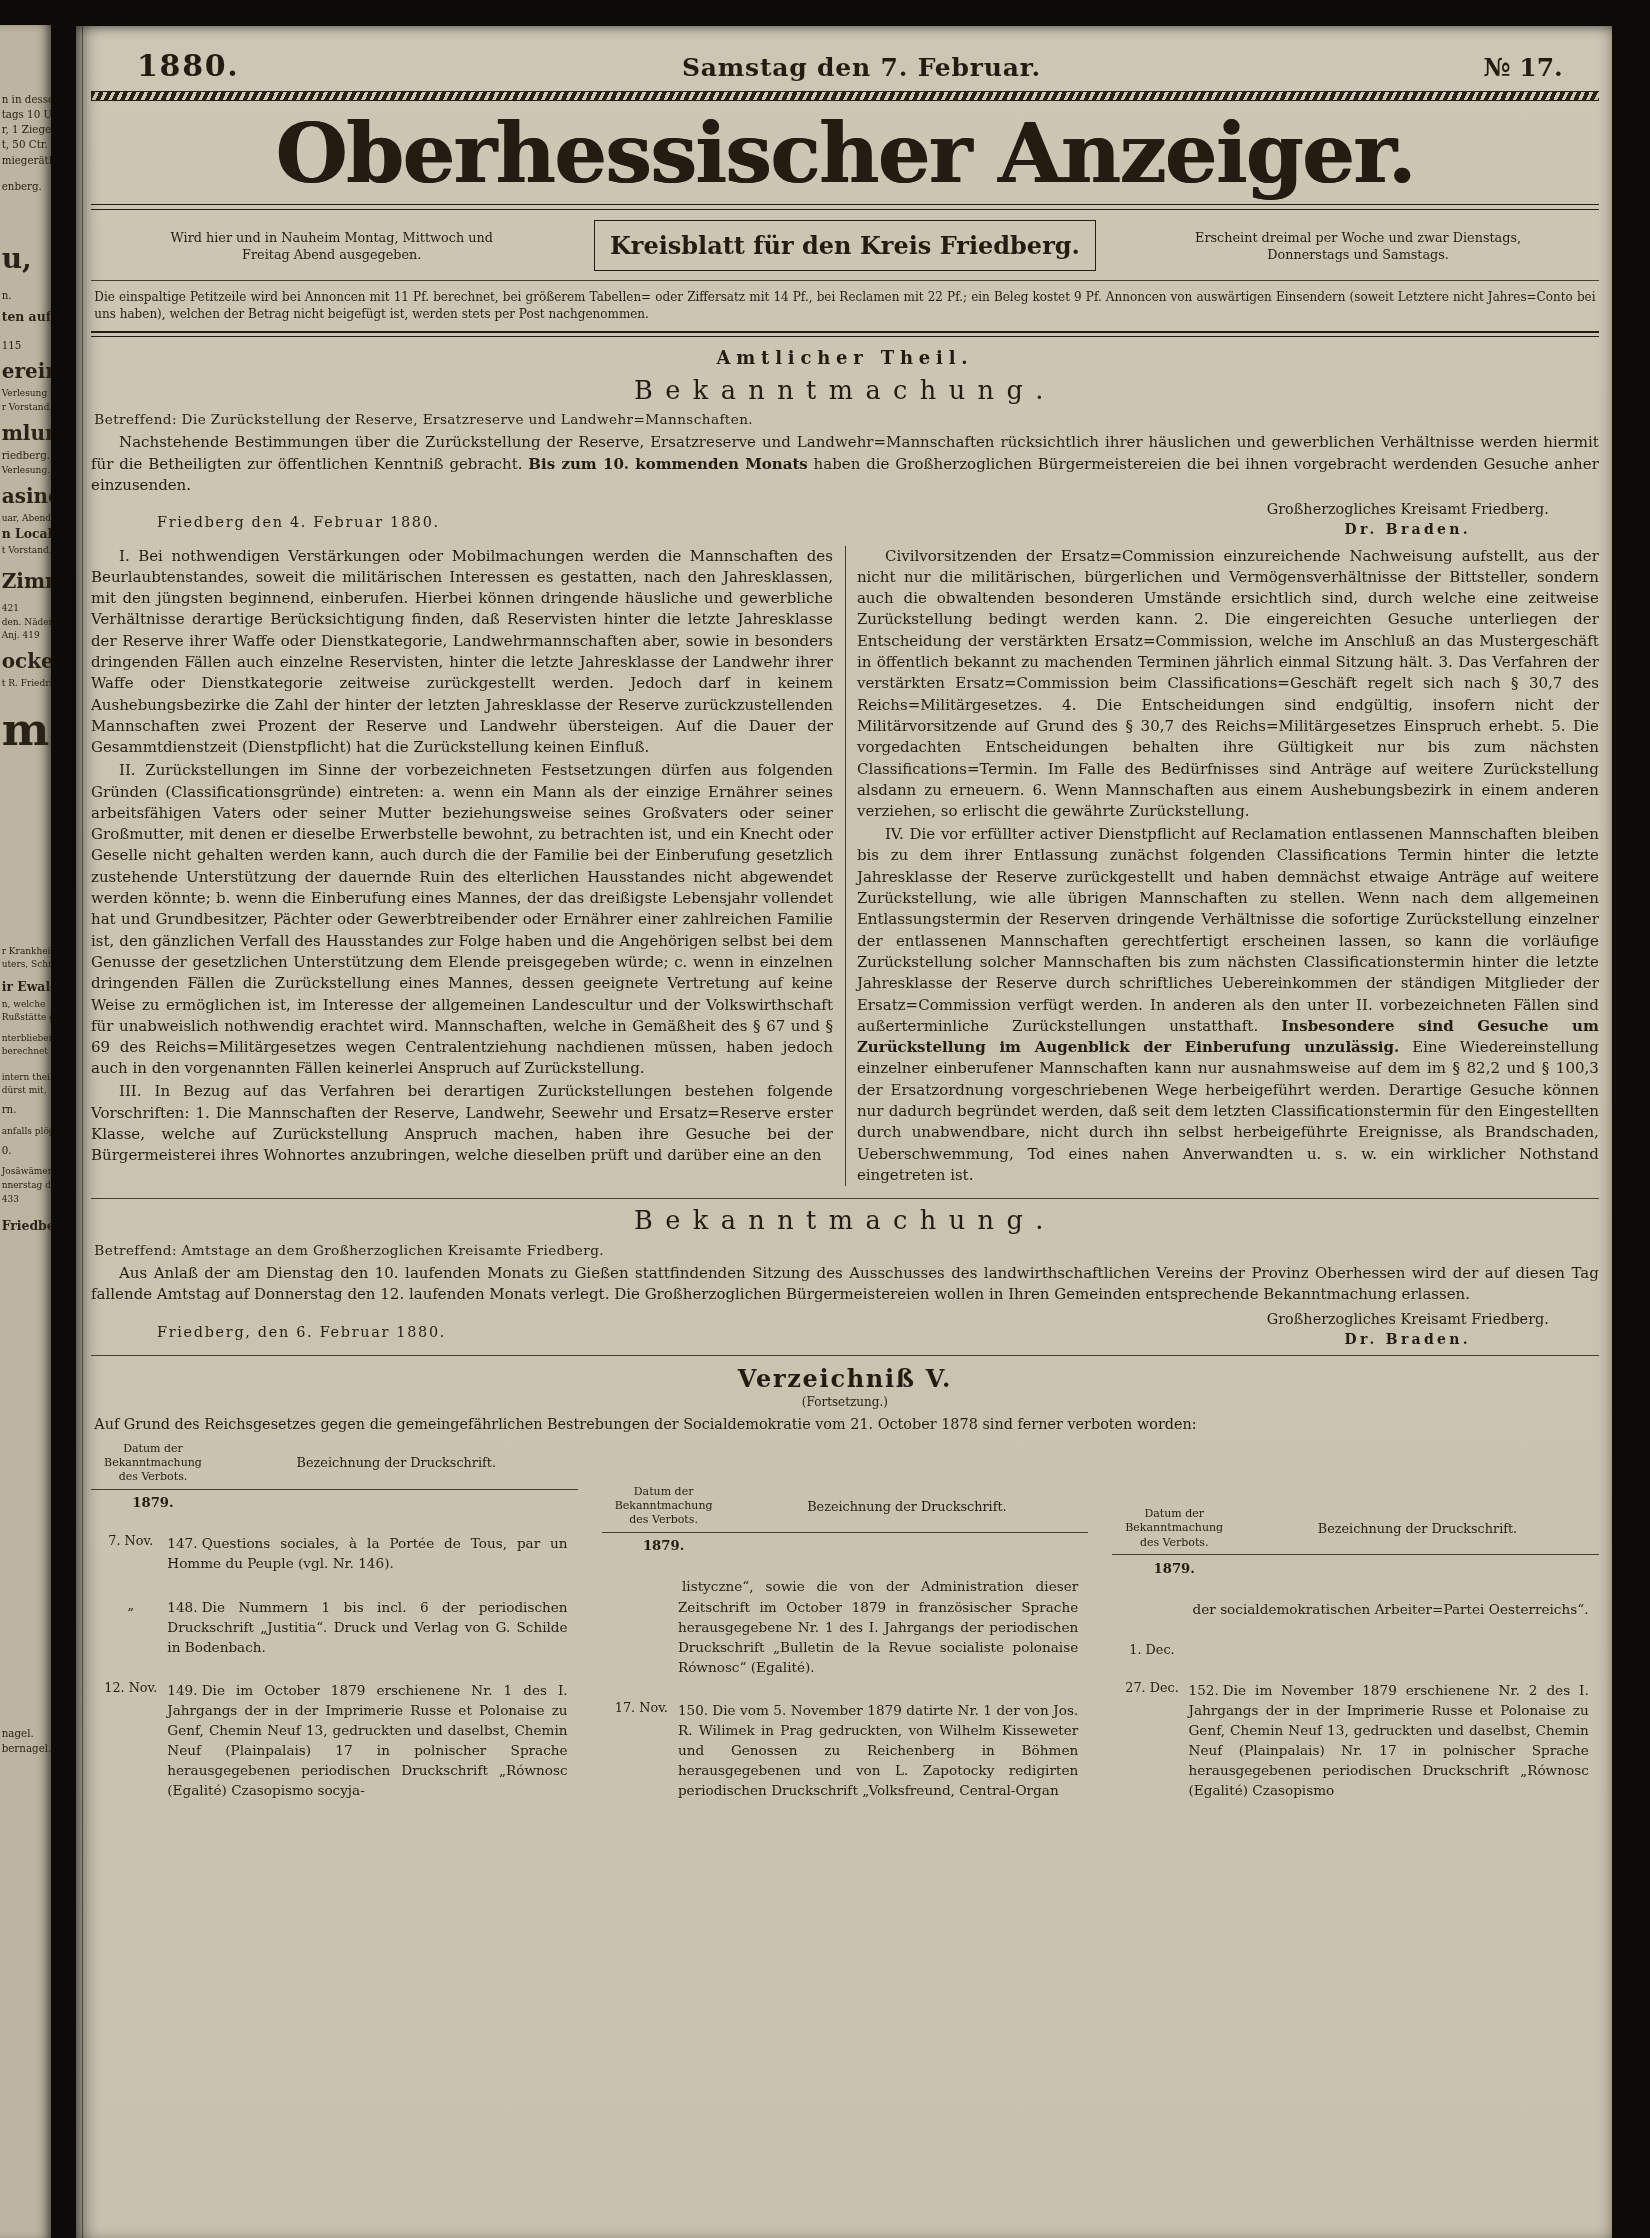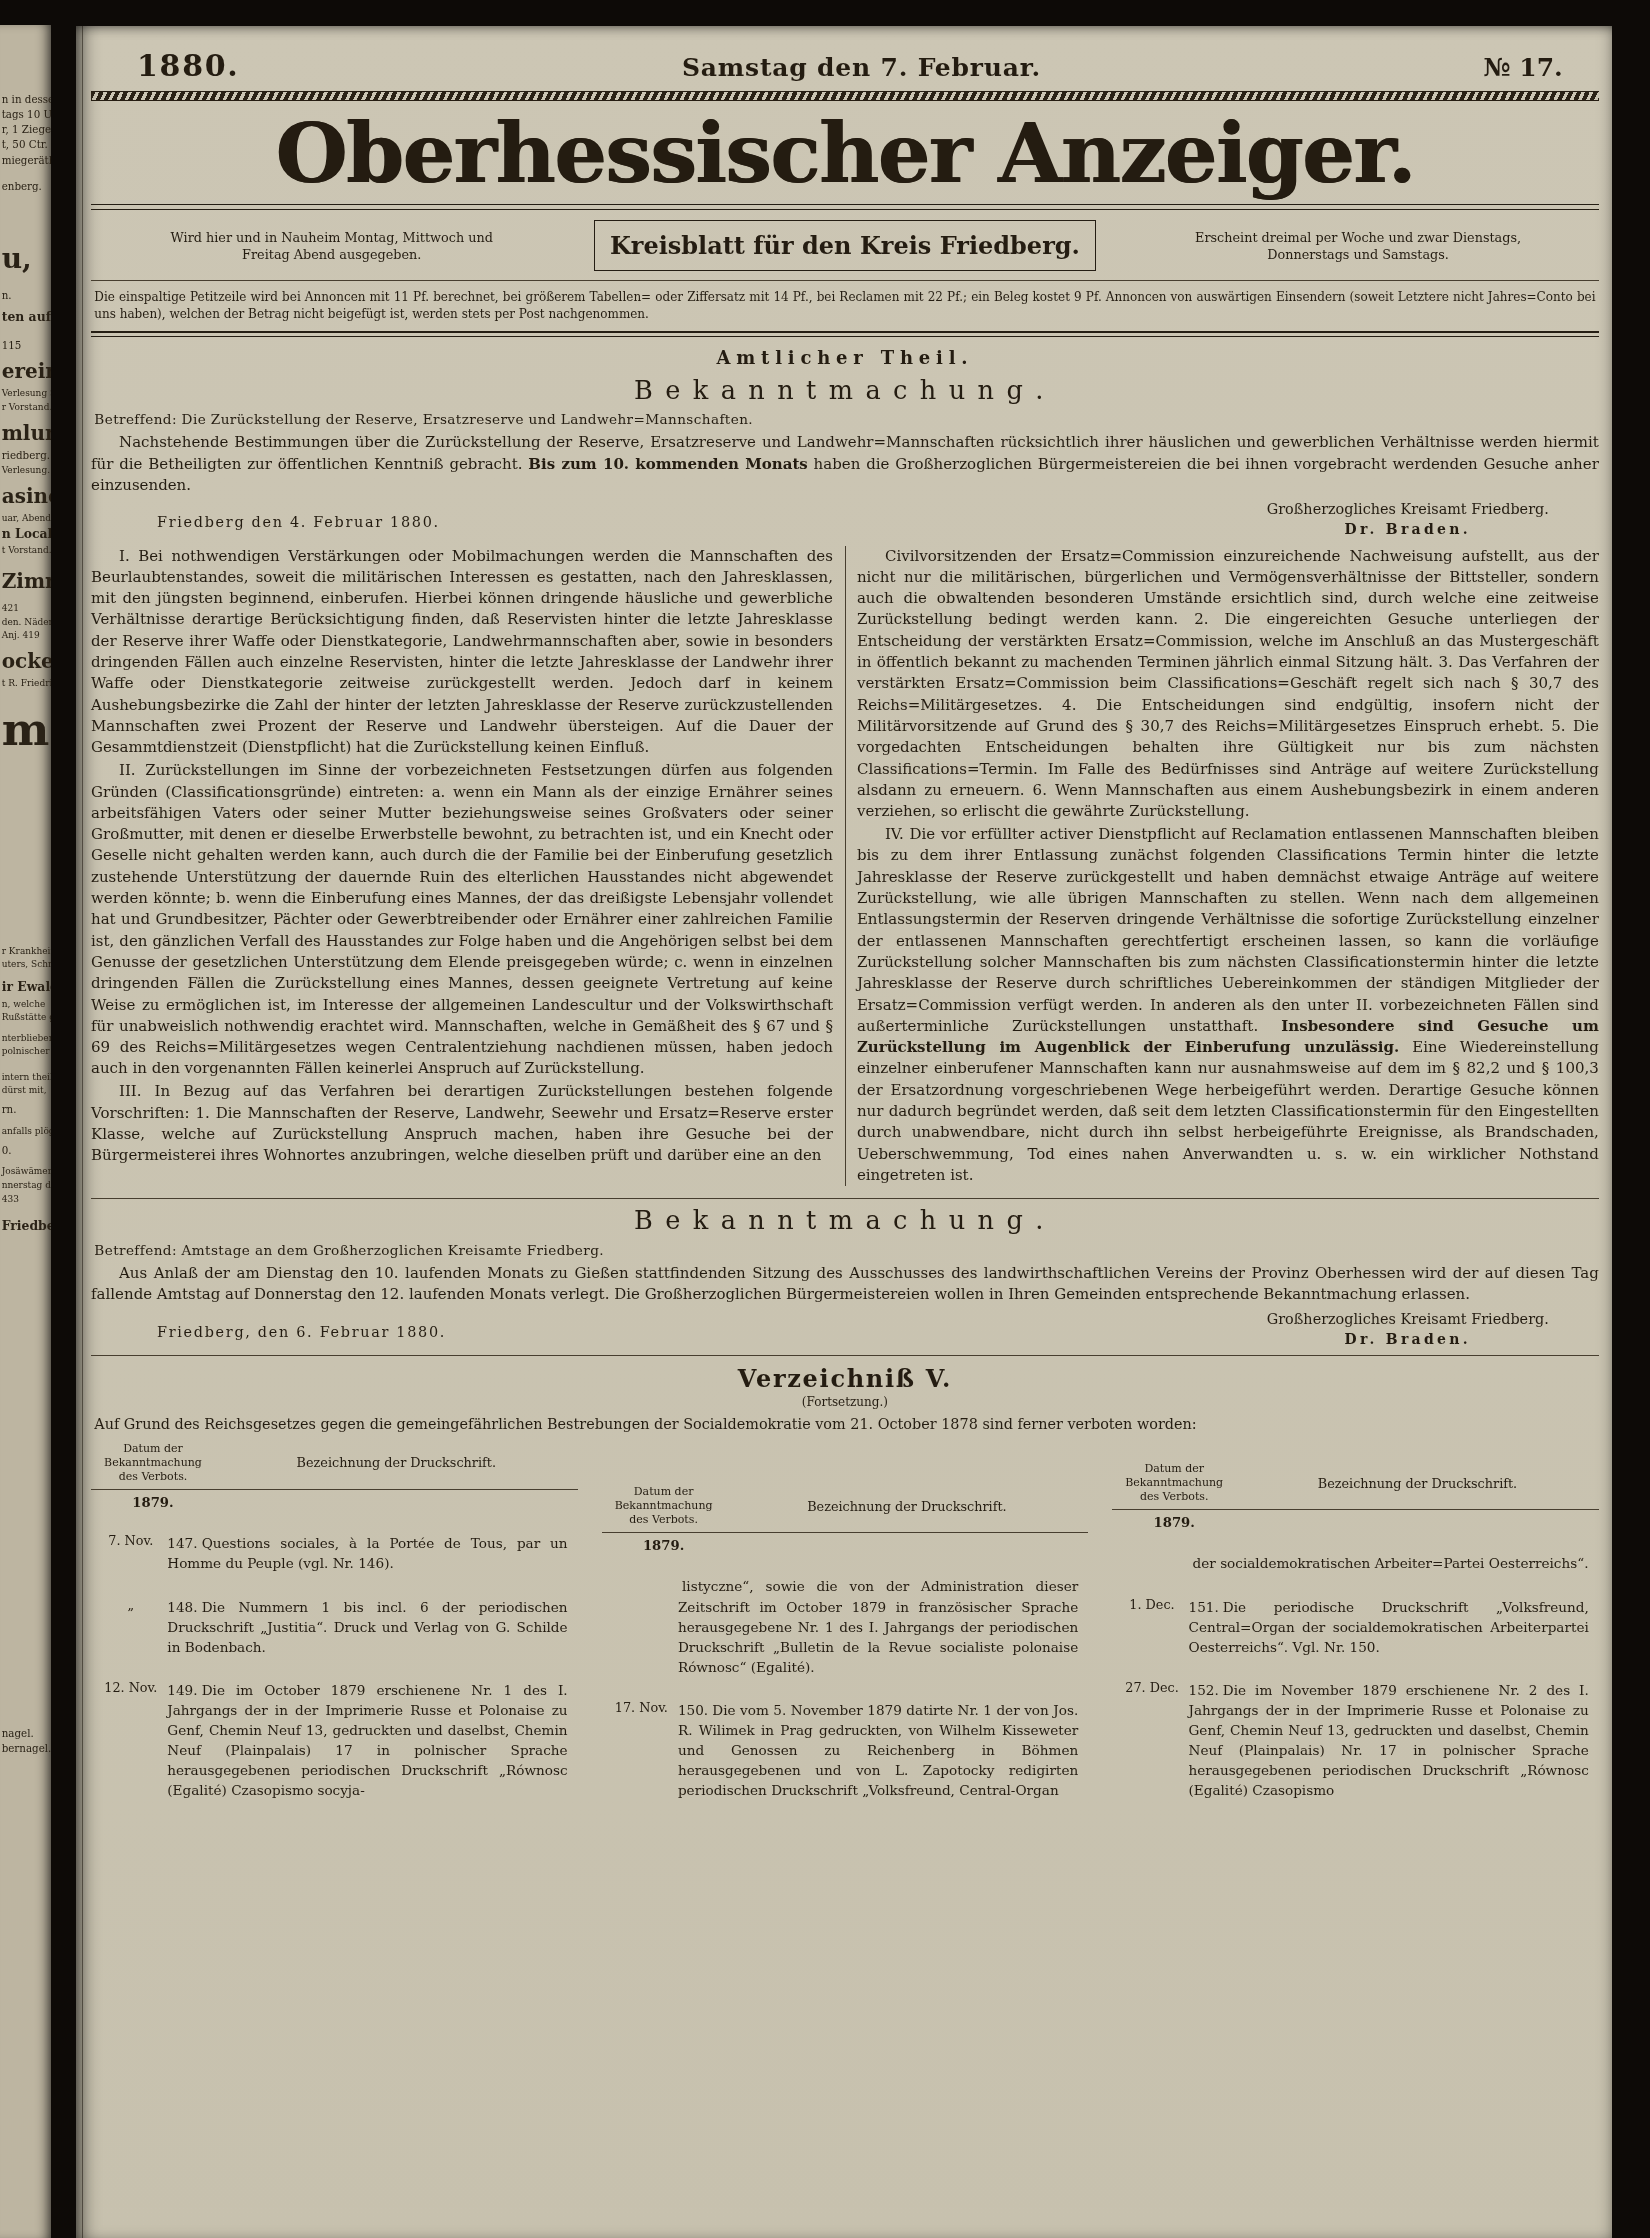--- a/index.html
+++ b/index.html
@@ -112,21 +112,21 @@
     <div class="frag g4" data-size="xs">Anj. 419</div>
     <div class="frag g12" data-size="lg">ocken</div>
     <div class="frag g6" data-size="xs">t R. Friedrich.</div>
     <div class="frag g18" data-size="xxl">me</div>
     <div class="frag g230" data-size="xs">r Krankheit und</div>
     <div class="frag g4" data-size="xs">uters, Schmieger=</div>
     <div class="frag g12" data-size="md">ir Ewald,</div>
     <div class="frag g6" data-size="xs">n, welche</div>
     <div class="frag g4" data-size="xs">Rußstätte gaben,</div>
     <div class="frag g12" data-size="xs">nterbliebenen:</div>
-    <div class="frag g4" data-size="xs">polnischer</div>
+    <div class="frag g4" data-size="xs">berechnet</div>
     <div class="frag g18" data-size="xs">intern theilen</div>
     <div class="frag g4" data-size="xs">dürst mit,</div>
     <div class="frag g10" data-size="sm">rn.</div>
     <div class="frag g12" data-size="xs">anfalls plög</div>
     <div class="frag g10" data-size="sm">0.</div>
     <div class="frag g12" data-size="xs">Josäwämer,</div>
     <div class="frag g4" data-size="xs">nnerstag den</div>
     <div class="frag g4" data-size="xs">433</div>
     <div class="frag g18" data-size="md">Friedberg.</div>
     <div class="frag g600" data-size="sm">nagel.</div>
@@ -266,21 +266,20 @@
 des Verbots.</div>
             <div class="reg-head-desc">Bezeichnung der Druckschrift.</div>
           </div>
           <div class="reg-year">1879.</div>
           <div class="entry">
             <div class="entry-date"></div>
             <p class="entry-body"><span class="entry-num"></span><span>der socialdemokratischen Arbeiter=Partei Oesterreichs“.</span></p>
           </div>
           <div class="entry">
             <div class="entry-date">1. Dec.</div>
-            <p class="entry-body"><span class="entry-num">151.</span><span>Die periodische Druckschrift „Volksfreund, Central=Organ der socialdemokratischen Arbeiterpartei Oesterreichs“. Vgl. Nr. 150.</span></p>
           </div>
           <div class="entry">
             <div class="entry-date">27. Dec.</div>
             <p class="entry-body"><span class="entry-num">152.</span><span>Die im November 1879 erschienene Nr. 2 des I. Jahrgangs der in der Imprimerie Russe et Polonaise zu Genf, Chemin Neuf 13, gedruckten und daselbst, Chemin Neuf (Plainpalais) Nr. 17 in polnischer Sprache herausgegebenen periodischen Druckschrift „Równosc (Egalité) Czasopismo</span></p>
           </div>
         </div>
 
       </div>
     </div>
 

